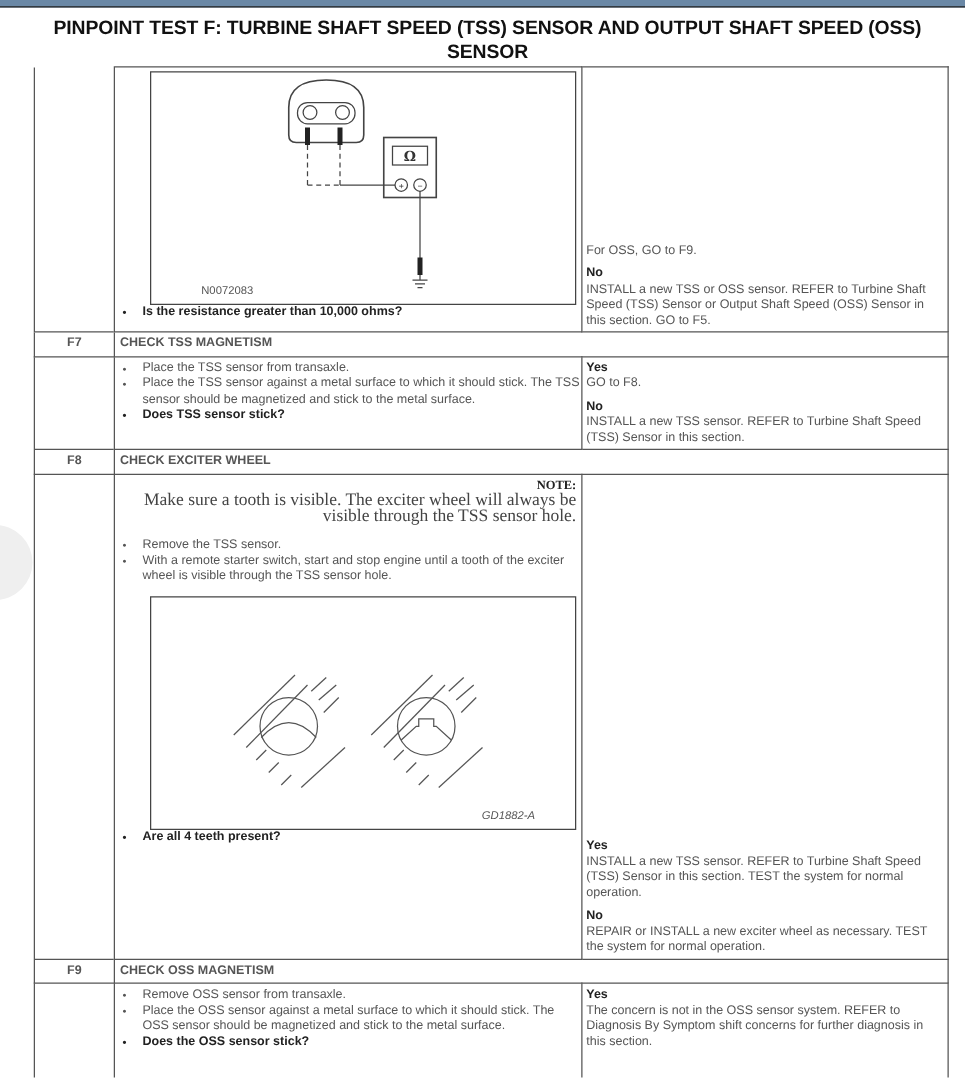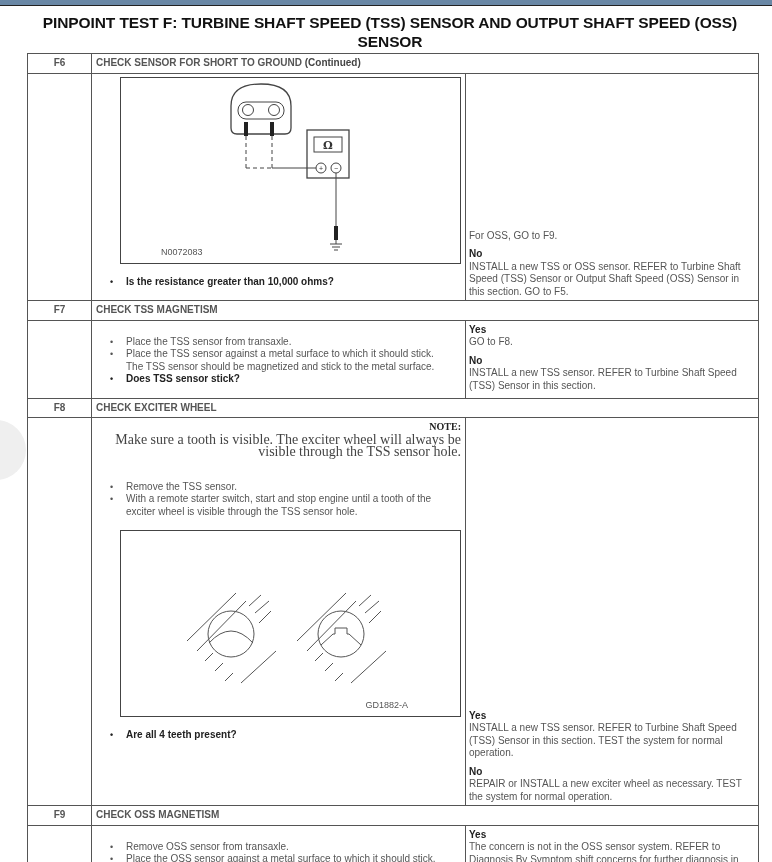--- a/index.html
+++ b/index.html
@@ -34,21 +34,21 @@
   col.c3 { width: 293px; }
   .step-id {
     text-align: center; font-weight: bold; color: #222; font-size: 10px;
     padding: 3px 0 !important;
   }
   .step-title {
     font-weight: bold; color: #222; font-size: 10px; padding: 3px 4px !important;
   }
   .step-title .cont { font-weight: bold; color: #444; }
   .empty { border-top: none !important; border-bottom: none !important; }
-  ul.bul { list-style: none; margin: 12px; padding: 3px 0 0 0; }
+  ul.bul { list-style: none; margin: 0; padding: 3px 0 0 0; }
   ul.bul li { position: relative; padding-left: 22px; }
   ul.bul li::before { content: "\2022"; position: absolute; left: 6px; top: 0; font-size: 9px; }
   ul.bul li.q { font-weight: bold; color: #222; }
   .resp { padding: 3px 3px 2px 3px !important; }
   .resp .lbl { font-weight: bold; color: #222; }
   .resp .blk { margin-bottom: 6px; }
   .fig {
     border: 1.5px solid #444; margin: 2px 4px 0 28px; position: relative; background: #fff;
   }
   .fig svg { display: block; }
@@ -65,27 +65,20 @@
 <div class="title">PINPOINT TEST F: TURBINE SHAFT SPEED (TSS) SENSOR AND OUTPUT SHAFT SPEED (OSS) SENSOR</div>
 
 <table class="pt">
   <colgroup>
       <col class="c1">
       <col class="c2">
       <col class="c3">
     </colgroup>
 
   <tbody>
-      <tr>
-    <td class="step-id">F6</td>
-    <td class="step-title" colspan="2">
-      <span>CHECK SENSOR FOR SHORT TO GROUND</span>
-      <span class="cont">(Continued)</span>
-    </td>
-  </tr>
   <tr style="height:212px;">
     <td class="empty"></td>
     <td style="position:relative;">
       <div class="fig" style="height:185px;margin-top:3px;">
         <svg width="340" height="185" viewBox="0 0 340 185">
 
           <path d="M110 50 L110 28 Q110 6 140 6 Q170 6 170 28 L170 50 Q170 56 164 56 L116 56 Q110 56 110 50 Z" fill="none" stroke="#444" stroke-width="1.3"></path>
           <rect x="117" y="24" width="46" height="17" rx="8" fill="none" stroke="#444" stroke-width="1"></rect>
           <circle cx="127" cy="32" r="5.5" fill="none" stroke="#444" stroke-width="1"></circle>
           <circle cx="153" cy="32" r="5.5" fill="none" stroke="#444" stroke-width="1"></circle>
@@ -187,21 +180,21 @@
             <line x1="204" y1="140" x2="212" y2="132"></line>
             <line x1="214" y1="150" x2="222" y2="142"></line>
             <line x1="230" y1="152" x2="265" y2="120"></line>
             <line x1="238" y1="75" x2="250" y2="64"></line>
             <line x1="244" y1="82" x2="258" y2="70"></line>
             <line x1="248" y1="92" x2="260" y2="80"></line>
             <circle cx="220" cy="103" r="23"></circle>
             <path d="M200 114 L212 103 L214 103 L214 97 L226 97 L226 103 L228 103 L240 114"></path>
           </g>
         </svg>
-        <span class="figcode" style="right:52px;top:168px;">GD1882-A</span>
+        <span class="figcode" style="right:32px;top:168px;font-style:italic;">GD1882-A</span>
       </div>
       <ul class="bul" style="padding-top:0;">
         <li class="q">Are all 4 teeth present?</li>
       </ul>
     </td>
     <td class="resp" style="vertical-align:bottom;">
       <div class="blk">
         <div class="lbl">Yes</div>
         <div>INSTALL a new TSS sensor. REFER to Turbine Shaft Speed (TSS) Sensor in this section. TEST the system for normal operation.</div>
       </div>

